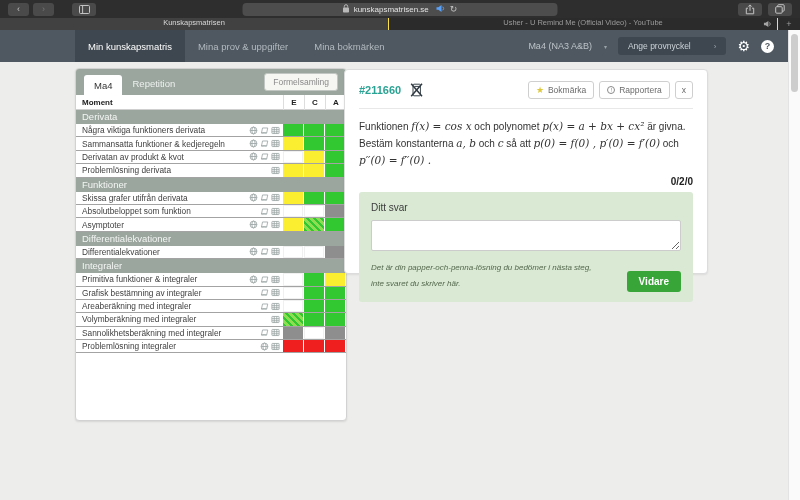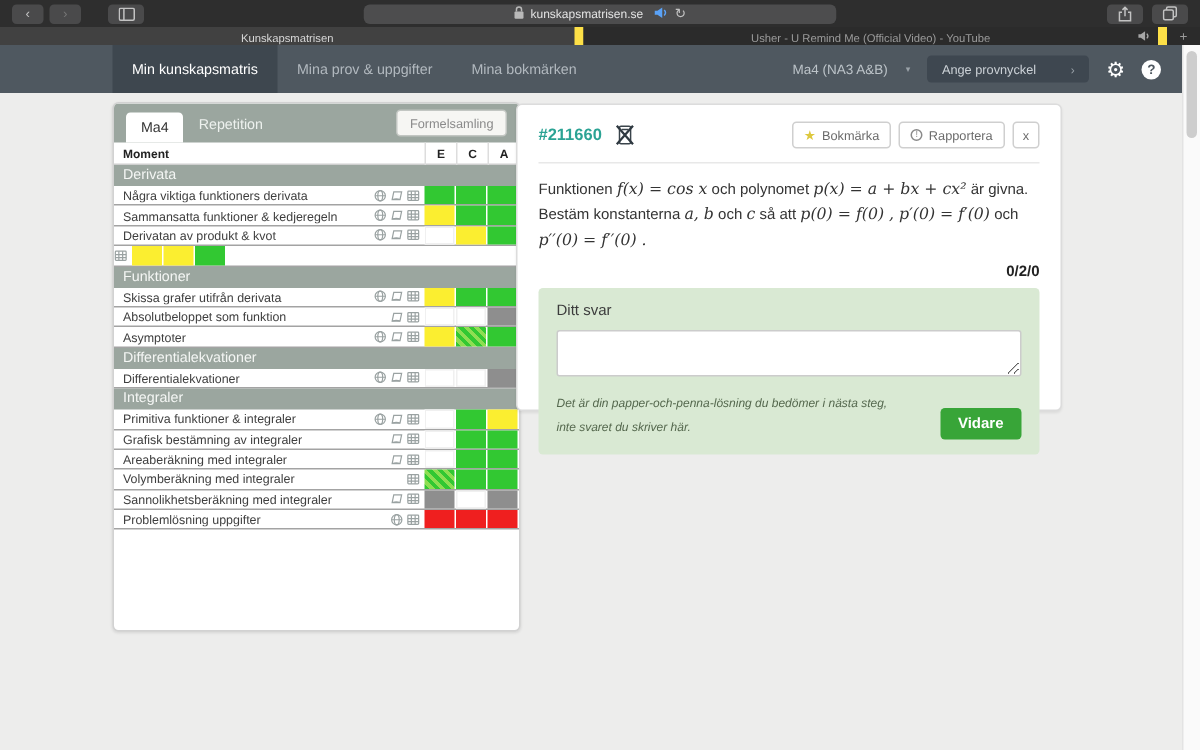--- a/index.html
+++ b/index.html
@@ -8,21 +8,21 @@
 
   
   .toolbar { position:absolute; top:0; left:0; width:800px; height:18px; background:#2e2e2e; display:flex; align-items:center; padding:0 8px; gap:4px; }
   .tb-btn { height:13px; min-width:21px; border-radius:3px; background:#4a4a4b; color:#c3c3c3; font-size:9px; line-height:12px; display:flex; align-items:center; justify-content:center; }
   .tb-btn.disabled { color:#767676; }
   .addr { position:absolute; left:50%; top:2.5px; transform:translateX(-50%); width:315px; height:13px; background:#4d4d4e; border-radius:4px; display:flex; align-items:center; justify-content:center; gap:4px; color:#e3e3e3; font-size:8px; }
   .addr .reload { color:#c3c3c3; font-size:9px; }
   .tb-right { margin-left:auto; display:flex; gap:6px; }
 
   .tabbar { position:absolute; top:18px; left:0; width:800px; height:12px; background:#232323; display:flex; }
-  .tab { flex:1; position:relative; display:flex; align-items:flex-end; justify-content:center; font-size:7.5px; color:#9b9b9b; background:#2b2b2b; border-right:6px solid #fde047; }
+  .tab { flex:1; position:relative; display:flex; align-items:flex-start; justify-content:center; font-size:7.5px; color:#9b9b9b; background:#2b2b2b; border-right:1px solid #fde047; }
   .tab.active { background:#414141; color:#d8d8d8; }
   .tab .tab-audio { position:absolute; right:5px; top:2px; }
   .newtab { width:22px; display:flex; align-items:center; justify-content:center; background:#2b2b2b; color:#9b9b9b; font-size:9px; }
 
   
   .navbar { position:absolute; top:30px; left:0; width:788px; height:32px; background:#4f5860; display:flex; align-items:stretch; padding-left:75px;text-align:center; }
   .nav-item { display:flex; align-items:center; padding:0 13px; font-size:9.5px; color:#b2b9bf; }
   .nav-item.active { background:#3e474f; color:#fff; }
   .nav-right { margin-left:auto; display:flex; align-items:center; gap:11px; padding-right:14px; }
   .course { font-size:9px; color:#bcc3c8; display:flex; align-items:center; gap:12px; }
@@ -276,20 +276,21 @@
                 </svg>
               </span>
             </span>
             <span class="mx-cells">
               <span class="cell c-empty"></span>
               <span class="cell c-yellow"></span>
               <span class="cell c-green"></span>
             </span>
           </div>
           <div class="mx-row">
+            <span class="mx-label">Problemlösning derivata</span>
             <span class="mx-icons">
               <span class="mx-ic">
                 <svg width="9" height="9" viewBox="0 0 10 10">
                   <g fill="none" stroke="#9aa2a2" stroke-width="0.9">
                     <rect x="1" y="1.6" width="8" height="6.8" rx="0.6"></rect>
                     <path d="M1 4.1h8 M1 6.4h8 M3.6 1.6v6.8 M6.4 1.6v6.8"></path>
                   </g>
                 </svg>
               </span>
             </span>
@@ -558,21 +559,21 @@
                 </svg>
               </span>
             </span>
             <span class="mx-cells">
               <span class="cell c-gray"></span>
               <span class="cell c-empty"></span>
               <span class="cell c-gray"></span>
             </span>
           </div>
           <div class="mx-row">
-            <span class="mx-label">Problemlösning uppgifter</span>
+            <span class="mx-label">Problemlösning integraler</span>
             <span class="mx-icons">
               <span class="mx-ic">
                 <svg width="9" height="9" viewBox="0 0 10 10">
                   <g fill="none" stroke="#9aa2a2" stroke-width="0.9">
                     <circle cx="5" cy="5" r="3.8"></circle>
                     <path d="M1.2 5h7.6"></path>
                     <ellipse cx="5" cy="5" rx="1.8" ry="3.8"></ellipse>
                   </g>
                 </svg>
               </span>

